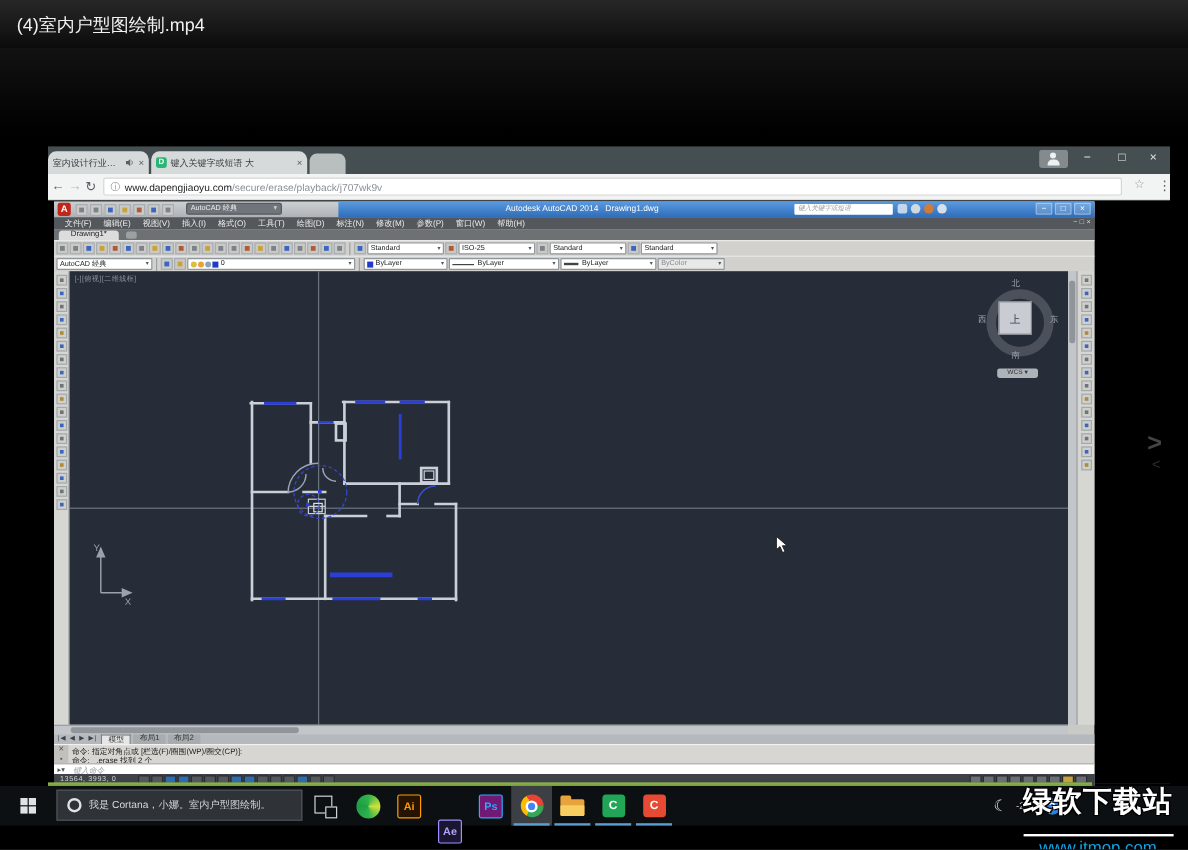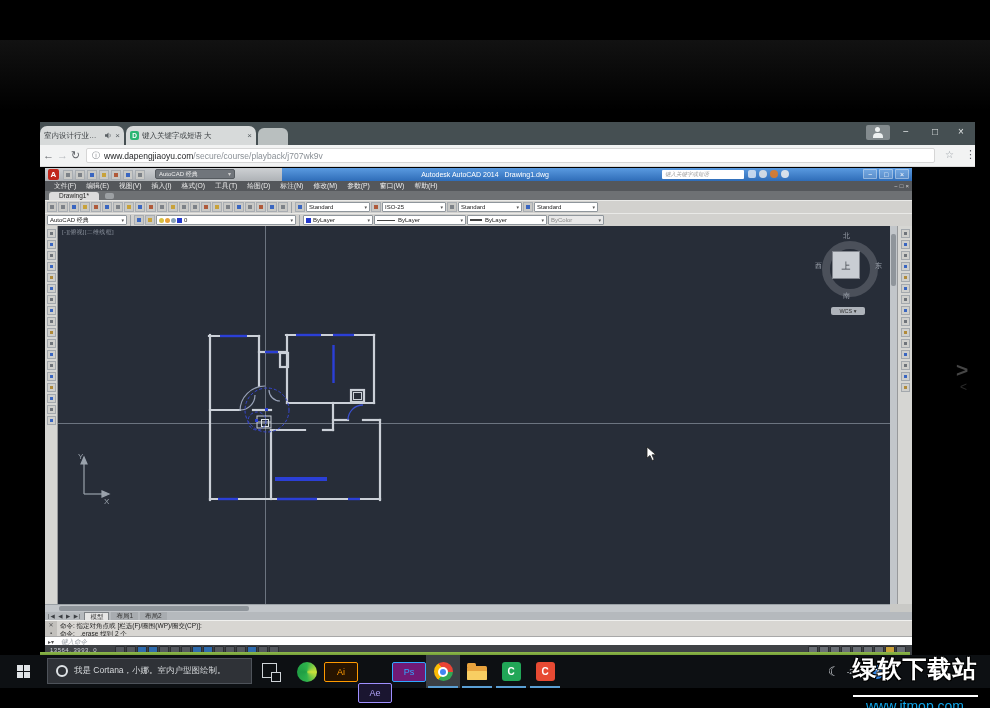--- a/index.html
+++ b/index.html
@@ -154,22 +154,22 @@
   .cortana .ctext{font-size:8.5px;color:#d4d7da;white-space:nowrap;overflow:hidden;}
   .taskview{position:absolute;left:262px;top:8px;width:15px;height:15px;border:1.5px solid #cfd4d8;box-sizing:border-box;}
   .taskview::after{content:"";position:absolute;right:-5px;bottom:-5px;width:8px;height:8px;
     border:1.5px solid #cfd4d8;background:#0d1013;}
   .apps-row{position:absolute;left:290px;top:0;height:33px;display:flex;}
   .app{width:34px;height:33px;display:flex;align-items:center;justify-content:center;position:relative;}
   .app.active{background:#3c4045;}
   .app.running::after{content:"";position:absolute;left:2px;right:2px;bottom:0;height:2px;background:#5a9fd4;}
   .ai-swirl{width:20px;height:20px;border-radius:50%;display:block;
     background:conic-gradient(#2eb24c,#cde23a,#2eb24c,#1f9e44,#2eb24c);}
-  .ai-ai,.ai-ae,.ai-ps{width:34px;height:20px;border-radius:2px;display:block;text-align:center;
-    line-height:18px;font-size:9px;font-weight:normal;box-sizing:border-box;}
+  .ai-ai,.ai-ae,.ai-ps{width:20px;height:20px;border-radius:2px;display:block;text-align:center;
+    line-height:18px;font-size:9px;font-weight:bold;box-sizing:border-box;}
   .ai-ai{background:#271400;border:1.5px solid #ff9a00;color:#ff9a00;}
   .ai-ae{background:#1a1530;border:1.5px solid #9f8fff;color:#b1a3f7;margin-top:42px;}
   .ai-ps{background:#701a75;border:1.5px solid #31a8ff;color:#31a8ff;}
   .ai-chrome{width:19px;height:19px;border-radius:50%;display:block;position:relative;
     background:conic-gradient(from -30deg,#ea4335 0 120deg,#34a853 0 240deg,#fbbc05 0 360deg);}
   .ai-chrome .cw{position:absolute;left:4.5px;top:4.5px;right:4.5px;bottom:4.5px;background:#fff;border-radius:50%;}
   .ai-chrome .cb{position:absolute;left:2px;top:2px;right:2px;bottom:2px;background:#4285f4;border-radius:50%;}
   .ai-folder{width:20px;height:14px;background:#e8a33d;border-radius:1.5px;display:block;position:relative;margin-top:2px;}
   .ai-folder::before{content:"";position:absolute;top:-3px;left:0;width:9px;height:4px;background:#e8a33d;border-radius:1.5px 1.5px 0 0;}
   .ai-folder::after{content:"";position:absolute;left:0;right:0;bottom:0;height:9px;background:#f8ce62;border-radius:1px;}
@@ -188,20 +188,23 @@
     text-shadow:-1px -1px 0 #000,1px -1px 0 #000,-1px 1px 0 #000,1px 1px 0 #000;
     border-bottom:2px solid #fff;display:inline-block;padding-bottom:14px;}
   .wm2{font-size:14px;color:#0ea5e9;text-align:center;margin-top:1px;
     text-shadow:-1px -1px 0 #000,1px -1px 0 #000,-1px 1px 0 #000,1px 1px 0 #000;}
 </style>
 </head>
 <body>
 
 <div id="stage">
 
+  <div class="player-titlebar">
+    <span>(4)室内户型图绘制.mp4</span>
+  </div>
 
   <div class="video-area"></div>
 
   <div class="browser">
     <div class="tabbar">
       <div class="tab" style="left:0;width:84px;">
         <span class="tlabel">室内设计行业实战班</span>
         <svg class="spk" width="7" height="7" viewBox="0 0 8 8">
           <polygon points="0,2.5 2,2.5 4,0.5 4,7.5 2,5.5 0,5.5" fill="#5a6064"></polygon>
           <path d="M5,2 A2.5,2.5 0 0 1 5,6" stroke="#5a6064" fill="none" stroke-width="0.8"></path>
@@ -219,21 +222,21 @@
       <span class="wbtn" style="left:881px;">□</span>
       <span class="wbtn" style="left:907px;">×</span>
     </div>
     <div class="addressbar">
       <span class="nav-ic" style="left:3px;">←</span>
       <span class="nav-ic" style="left:17px;color:#b6babe;">→</span>
       <span class="nav-ic" style="left:31px;">↻</span>
       <div class="urlbox">
         <span class="uinfo">ⓘ</span>
         <span class="udomain">www.dapengjiaoyu.com</span>
-          <span class="upath">/secure/course/playback/j707wk9v</span>
+          <span class="upath">/secure/erase/playback/j707wk9v</span>
       </div>
       <span class="star-ic">☆</span>
       <span class="dots-ic">⋮</span>
     </div>
     <div class="page"></div>
   </div>
 
   <div class="acad">
     <div class="acad-title">
       <div class="bluepart"></div>

